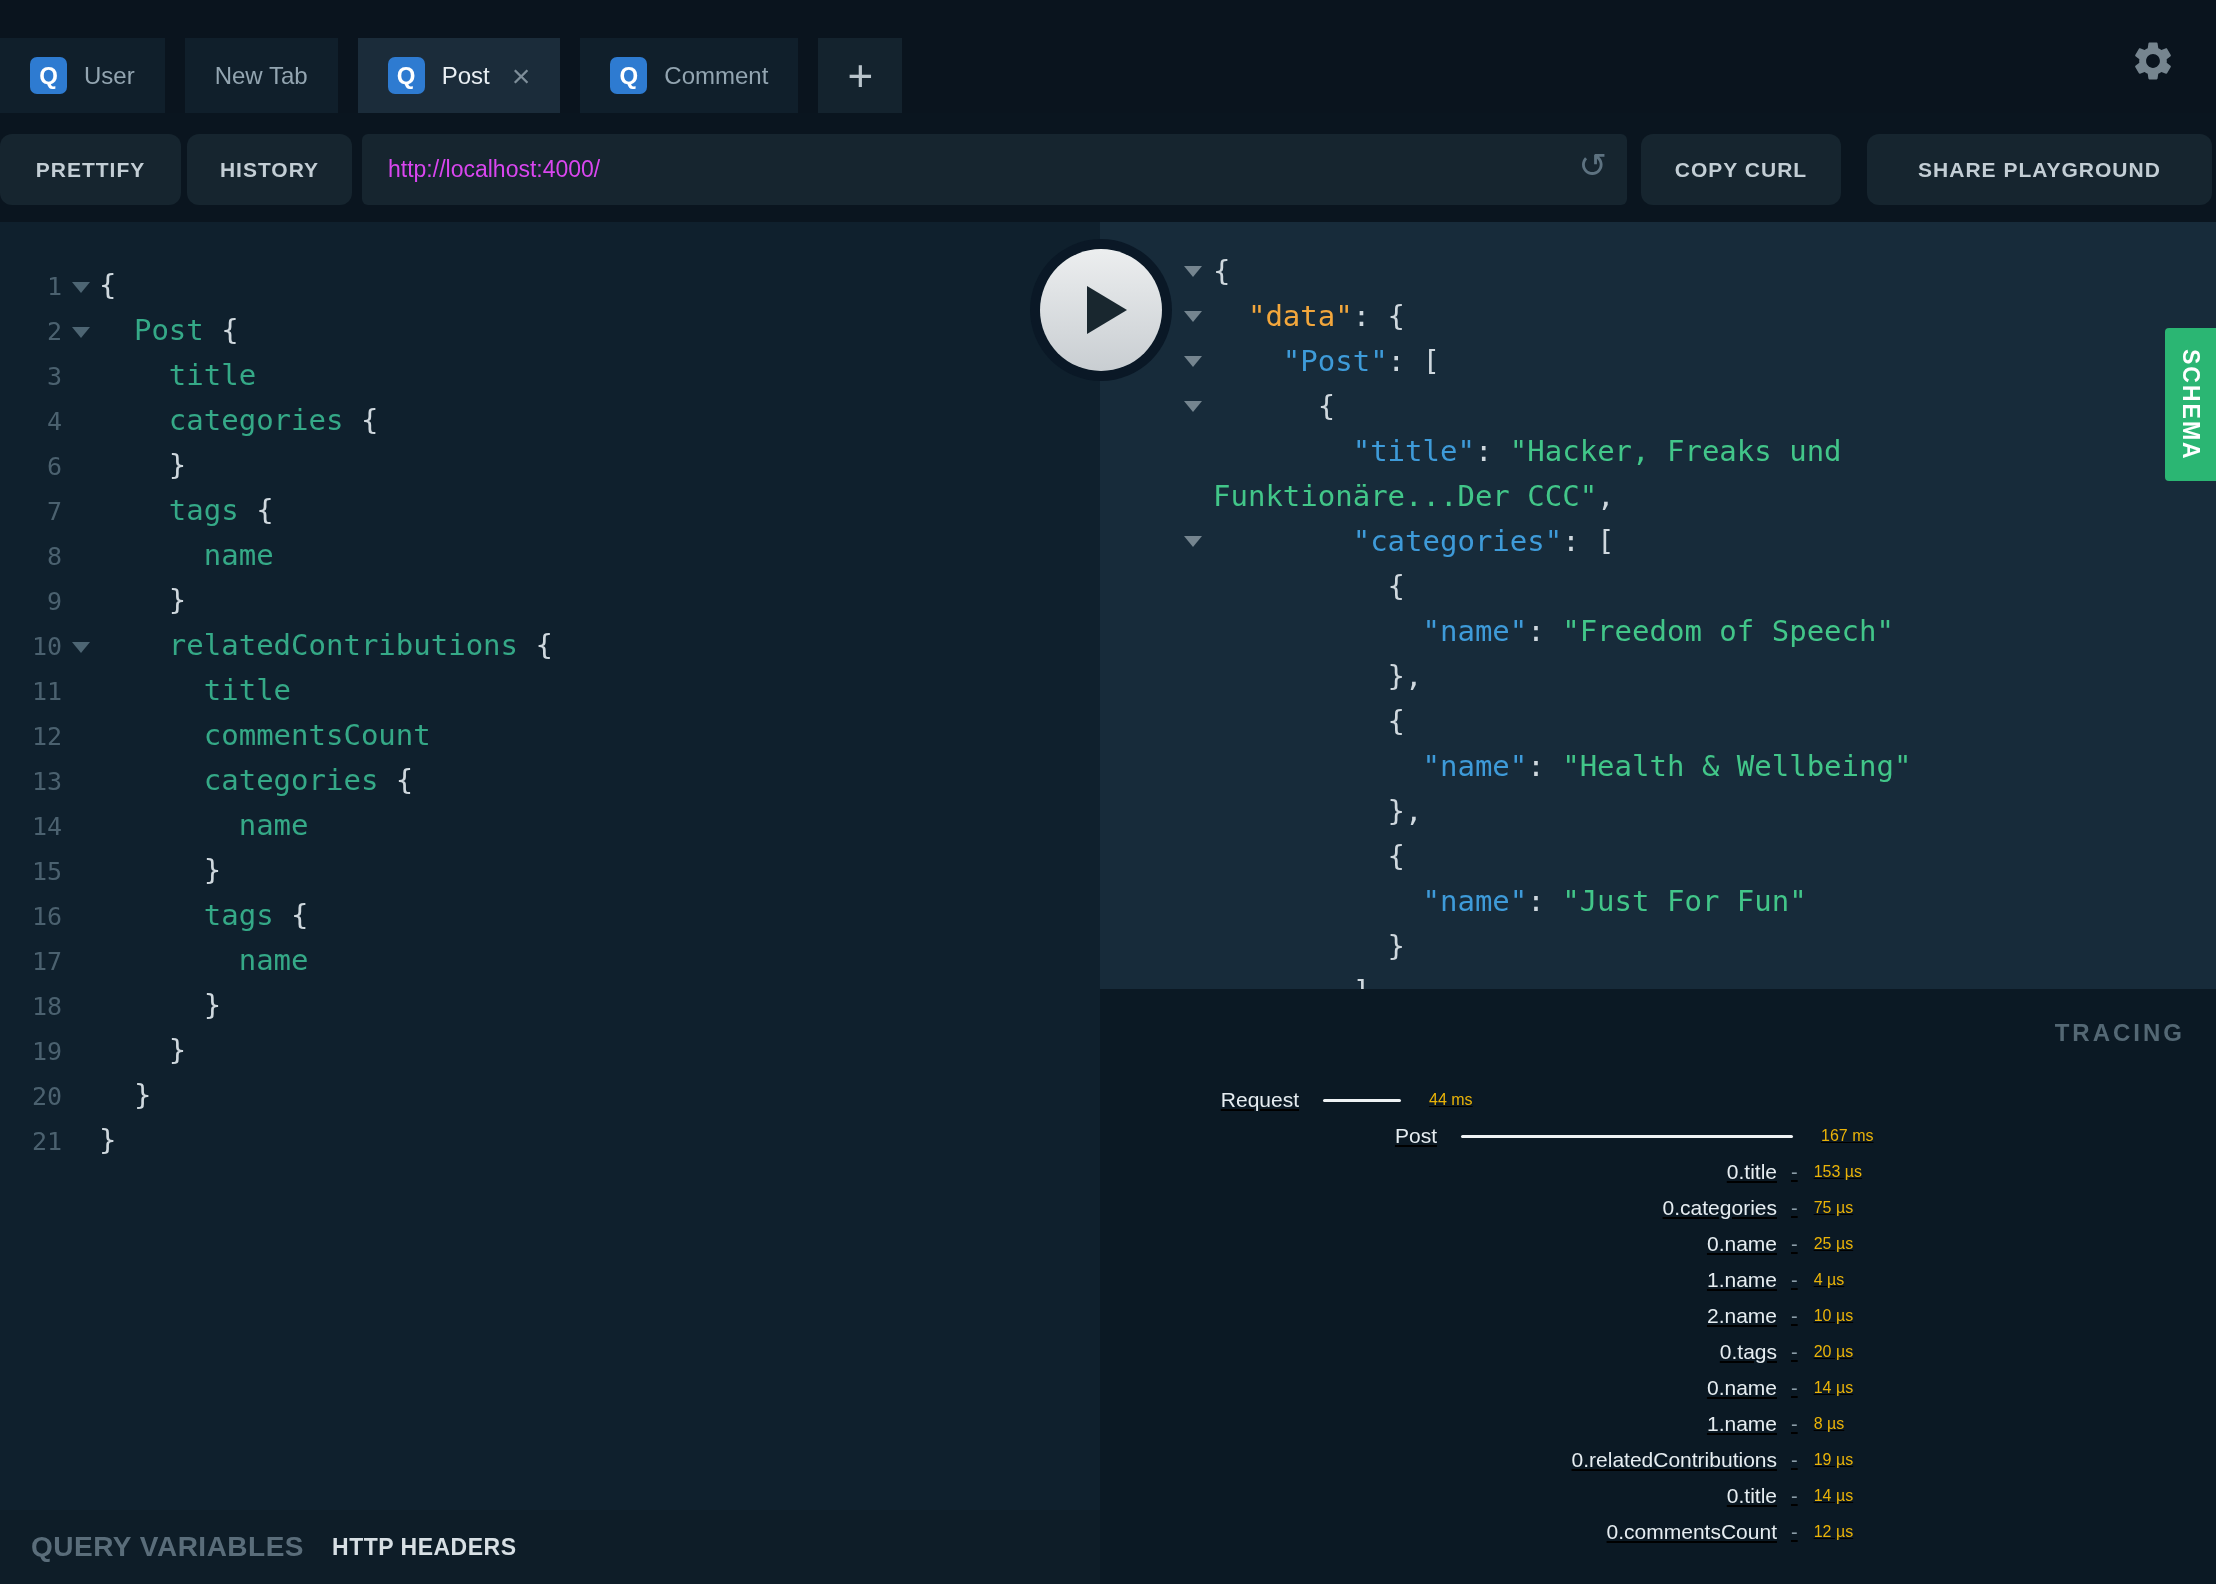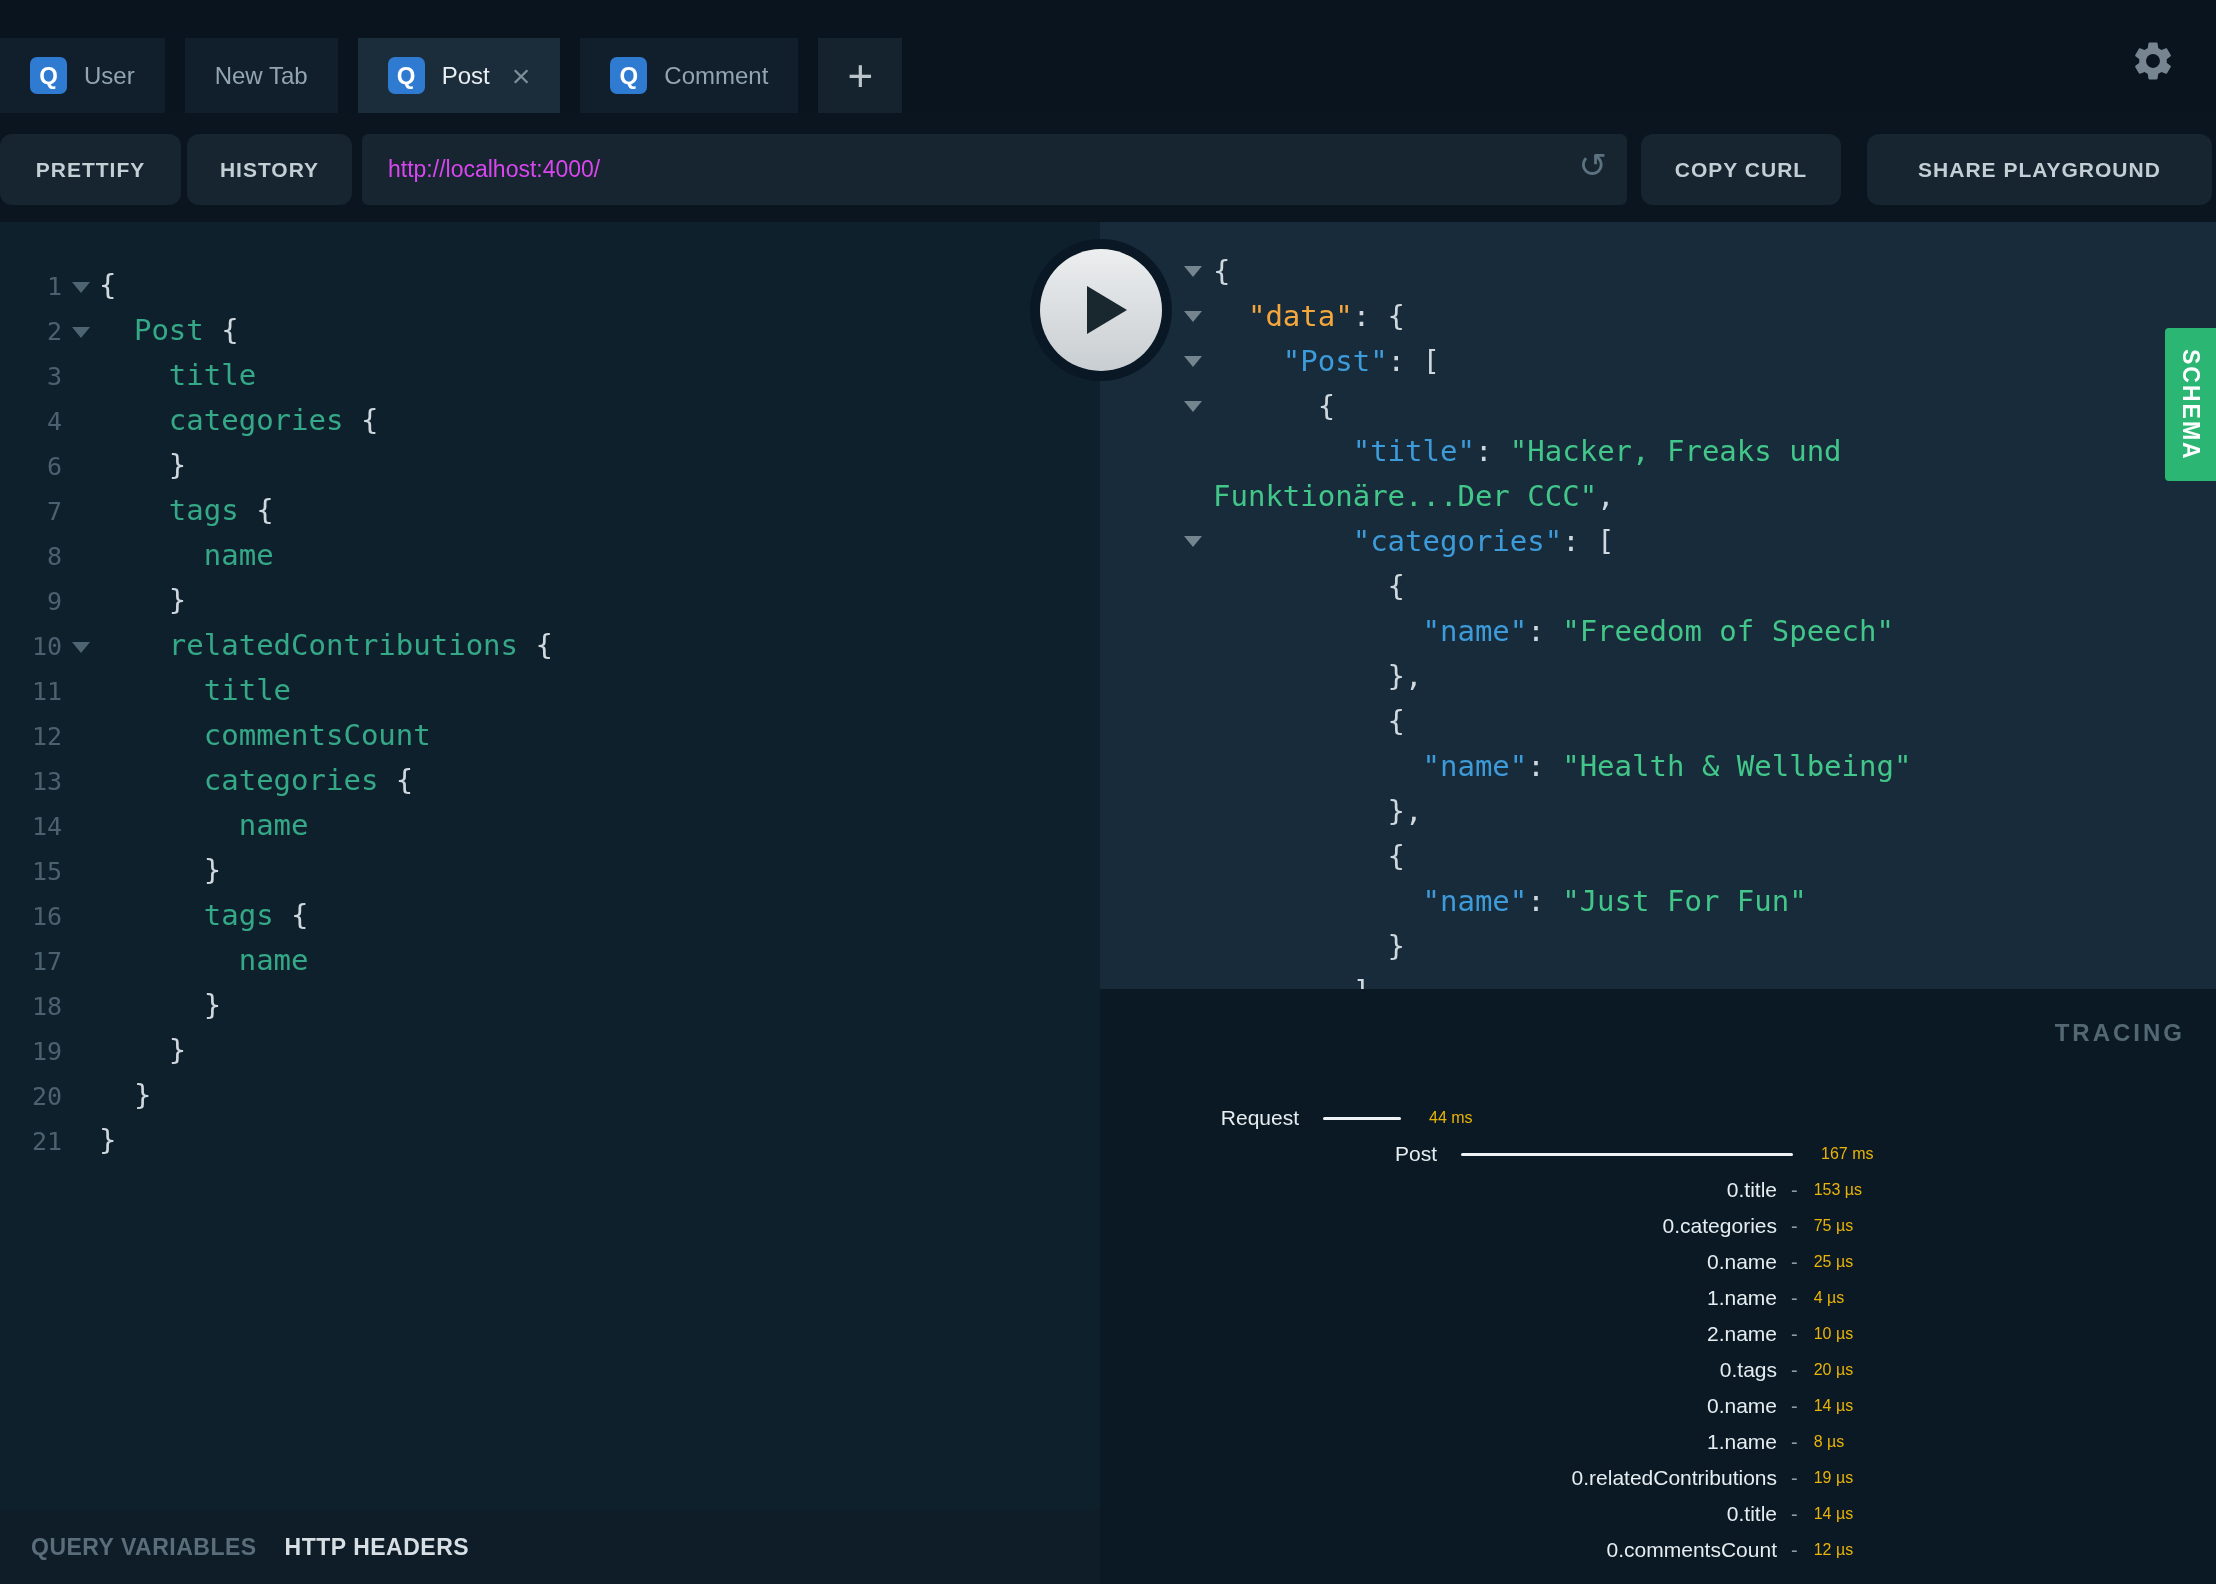--- a/index.html
+++ b/index.html
@@ -45,39 +45,39 @@
             font-family:"DejaVu Sans Mono", monospace; }
   .ed-fold { display:inline-block; width:37px; text-align:center; }
   .tri { display:inline-block; width:0; height:0; border-left:9px solid transparent;
          border-right:9px solid transparent; border-top:11px solid #4d6573; vertical-align:middle; }
   .tok-kw { color:#35a987; }
   .tok-p { color:#cfd8de; }
 
   
   .footer-bar { position:absolute; left:0; top:1510px; width:1100px; height:74px; background:#0e1d28;
                 display:flex; align-items:center; padding-left:31px; gap:28px; }
-  .fv { color:#5a6d7a; font-weight:bold; font-size:23px; letter-spacing:0.5px; cursor:pointer; }
+  .fv { color:#5a6d7a; font-weight:bold; font-size:28px; letter-spacing:0.5px; cursor:pointer; }
   .fh { color:#d7dfe4; font-weight:bold; font-size:23px; letter-spacing:0.5px; cursor:pointer; }
 
   
   .result-pane { position:absolute; top:222px; left:1100px; right:0; height:767px; background:#172b3a; overflow:hidden; }
   .res-lines { padding-top:27px; }
   .res-line { position:relative; white-space:pre; font-family:"DejaVu Sans Mono", monospace;
               font-size:29px; line-height:45px; height:45px; padding-left:113px; }
   .res-tri { position:absolute; left:84px; top:17px; width:0; height:0; border-left:9px solid transparent;
              border-right:9px solid transparent; border-top:11px solid #75858f; cursor:pointer; }
   .tok-key { color:#3e9bd9; }
   .tok-root { color:#f3a73c; }
   .tok-str { color:#42c689; }
 
   
   .tracing-pane { position:absolute; left:1100px; top:989px; right:0; height:595px; background:#0b1924; overflow:hidden; }
   .tracing-title { position:absolute; top:30px; right:31px; color:#546874; font-weight:bold; font-size:24px;
                    letter-spacing:3px; cursor:pointer; }
-  .t-rows { position:absolute; top:111px; left:0; right:0; }
+  .t-rows { position:absolute; top:93px; left:0; right:0;text-decoration:underline; }
   .t-row { display:flex; align-items:center; height:36px; }
   .t-label { color:#e6edf1; text-align:right; flex:none; font-size:21px; }
   .tl-request { width:199px; }
   .tl-post { width:337px; }
   .tl-leaf { width:677px; }
   .t-bar { height:3px; background:#eef2f4; border-radius:2px; margin-left:24px; flex:none; }
   .t-bar + .t-time { margin-left:28px; }
   .t-dash { color:#8b9da8; margin-left:14px; font-size:20px; }
   .t-time { color:#eab308; margin-left:16px; font-size:16px; }
 

